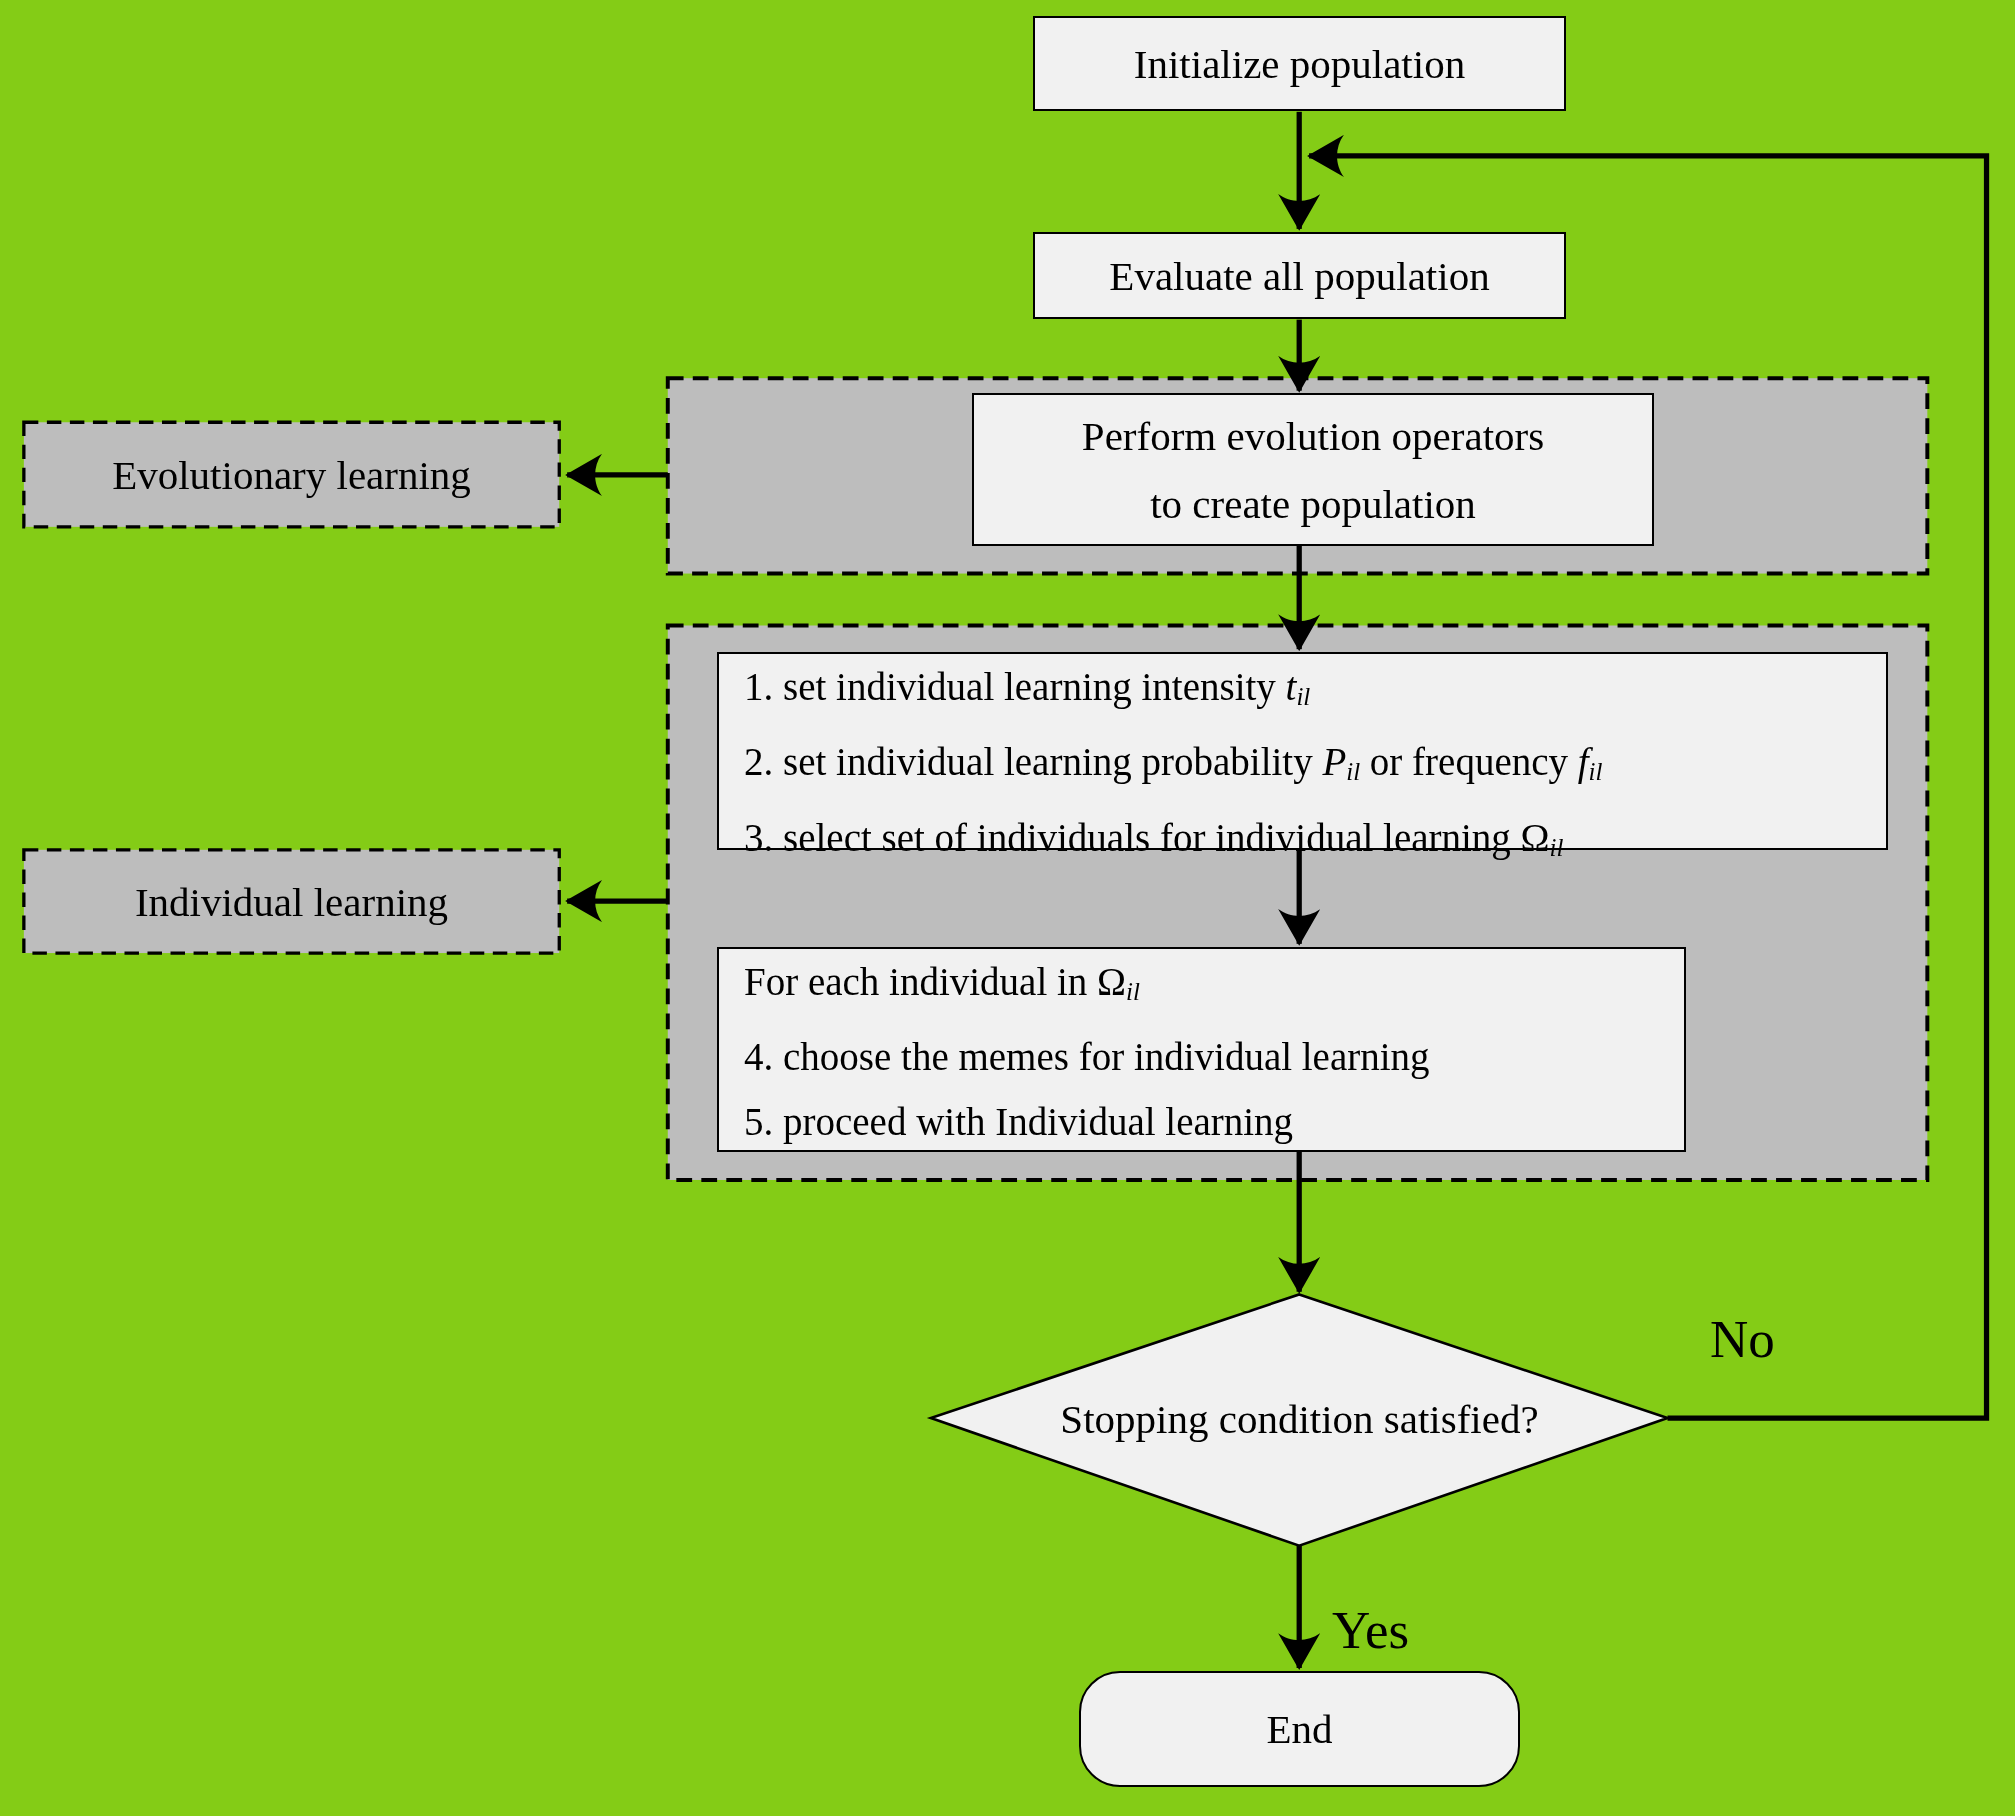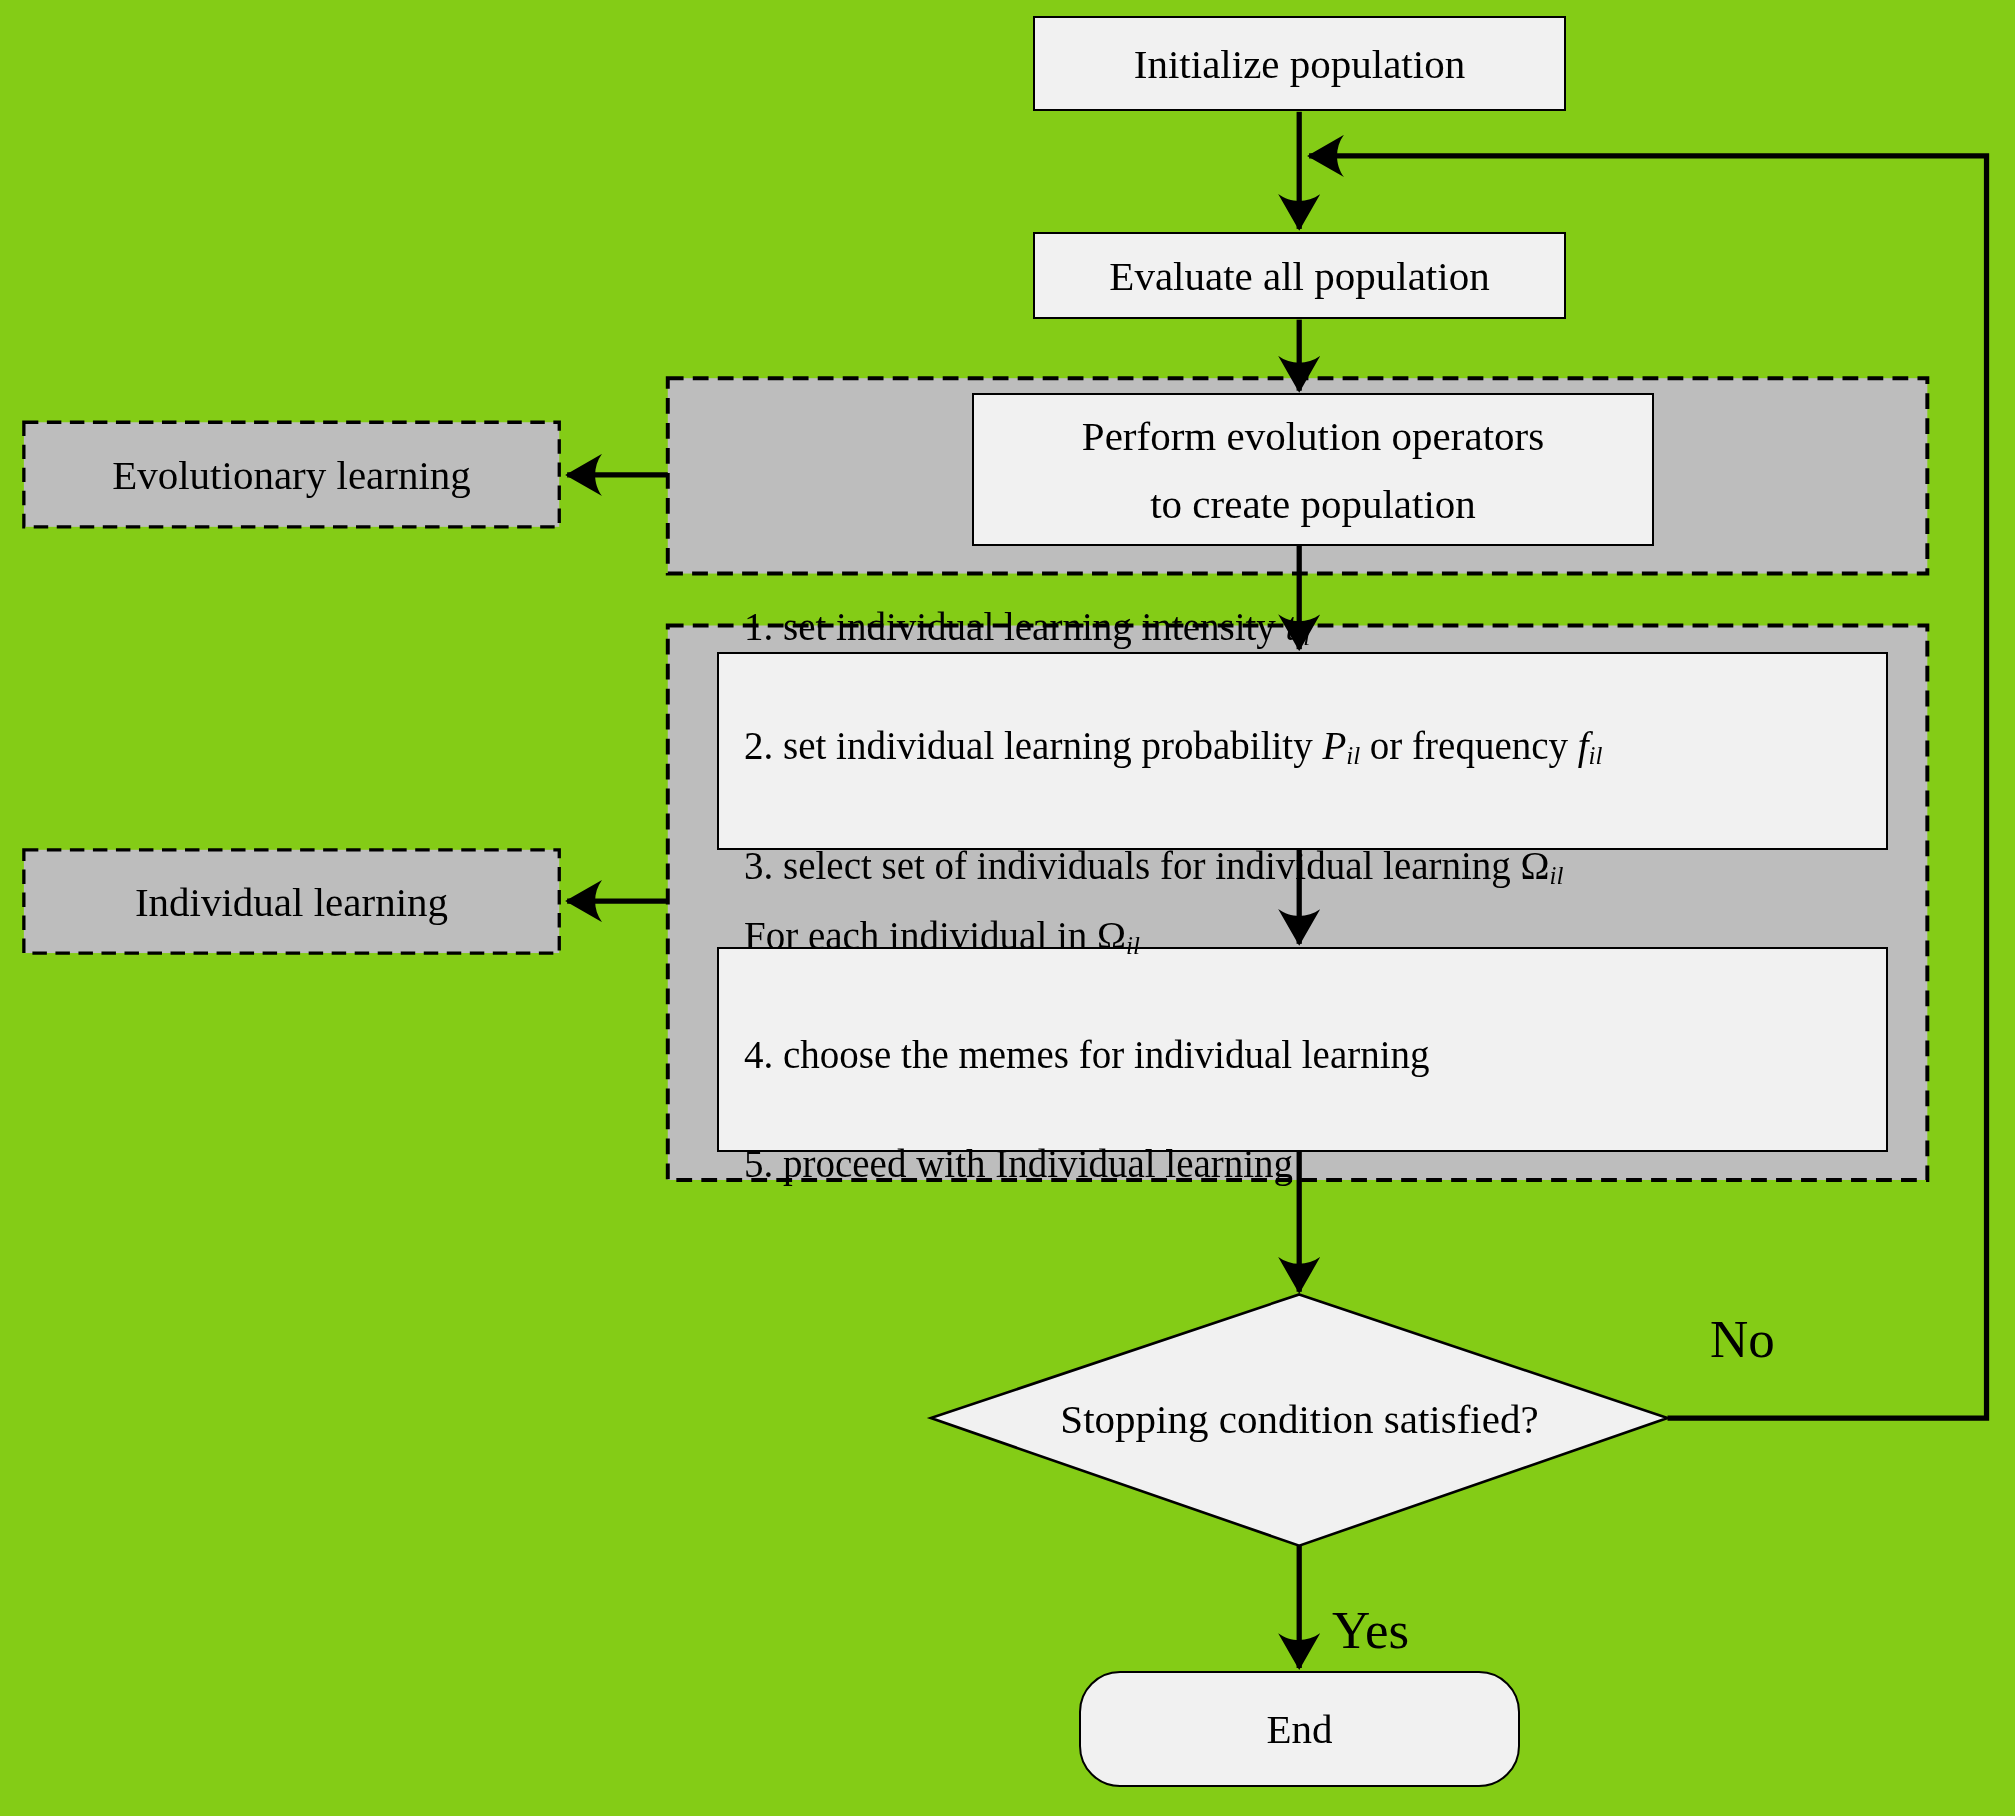--- a/index.html
+++ b/index.html
@@ -12,21 +12,21 @@
   svg.layer{position:absolute;left:0;top:0;z-index:1;}
   .node{
     position:absolute;z-index:2;background:#f1f1f1;border:2.6px solid #000;
     display:flex;align-items:center;justify-content:center;text-align:center;
     font-size:41px;box-sizing:border-box;
   }
   .node.multiline{flex-direction:column;line-height:68px;}
   .steps{
     position:absolute;z-index:2;background:#f1f1f1;border:2.6px solid #000;
     box-sizing:border-box;font-size:39px;padding:0 6.6px 0 25px;
-    display:flex;flex-direction:column;justify-content:center;gap:44px;
+    display:flex;flex-direction:column;justify-content:space-between;
   }
   .rich-line{line-height:65px;white-space:nowrap;}
   .rich-line .i{font-style:italic;}
   .rich-line .isub{font-style:italic;font-size:0.64em;vertical-align:-0.22em;}
   .grouplabel{
     position:absolute;z-index:2;display:flex;align-items:center;justify-content:center;
     text-align:center;font-size:41px;box-sizing:border-box;
   }
   .diamond-text{
     position:absolute;z-index:2;display:flex;align-items:center;justify-content:center;
@@ -76,21 +76,21 @@
     <div>Perform evolution operators</div>
     <div>to create population</div>
   </div>
 
   <div class="steps" style="left:717px;top:652px;width:1171px;height:198px;">
       <div class="rich-line"><span>1. set individual learning intensity </span><span class="i">t</span><span class="isub">il</span></div>
       <div class="rich-line"><span>2. set individual learning probability </span><span class="i">P</span><span class="isub">il</span><span> or frequency </span><span class="i">f</span><span class="isub">il</span></div>
       <div class="rich-line"><span>3. select set of individuals for individual learning </span><span>Ω</span><span class="isub">il</span></div>
     </div>
 
-  <div class="steps" style="left:717px;top:947px;width:1171px;height:205px;">
+  <div class="steps" style="left:717px;top:947px;width:969px;height:205px;">
       <div class="rich-line"><span>For each individual in </span><span>Ω</span><span class="isub">il</span></div>
       <div class="rich-line"><span>4. choose the memes for individual learning</span></div>
       <div class="rich-line"><span>5. proceed with Individual learning</span></div>
     </div>
 
   <div class="grouplabel" style="left:24px;top:422px;width:535px;height:105px;">Evolutionary learning</div>
 
   <div class="grouplabel" style="left:24px;top:850px;width:535px;height:103px;">Individual learning</div>
 
   <div class="diamond-text" style="left:931px;top:1375px;width:737px;height:87px;">Stopping condition satisfied?</div>

